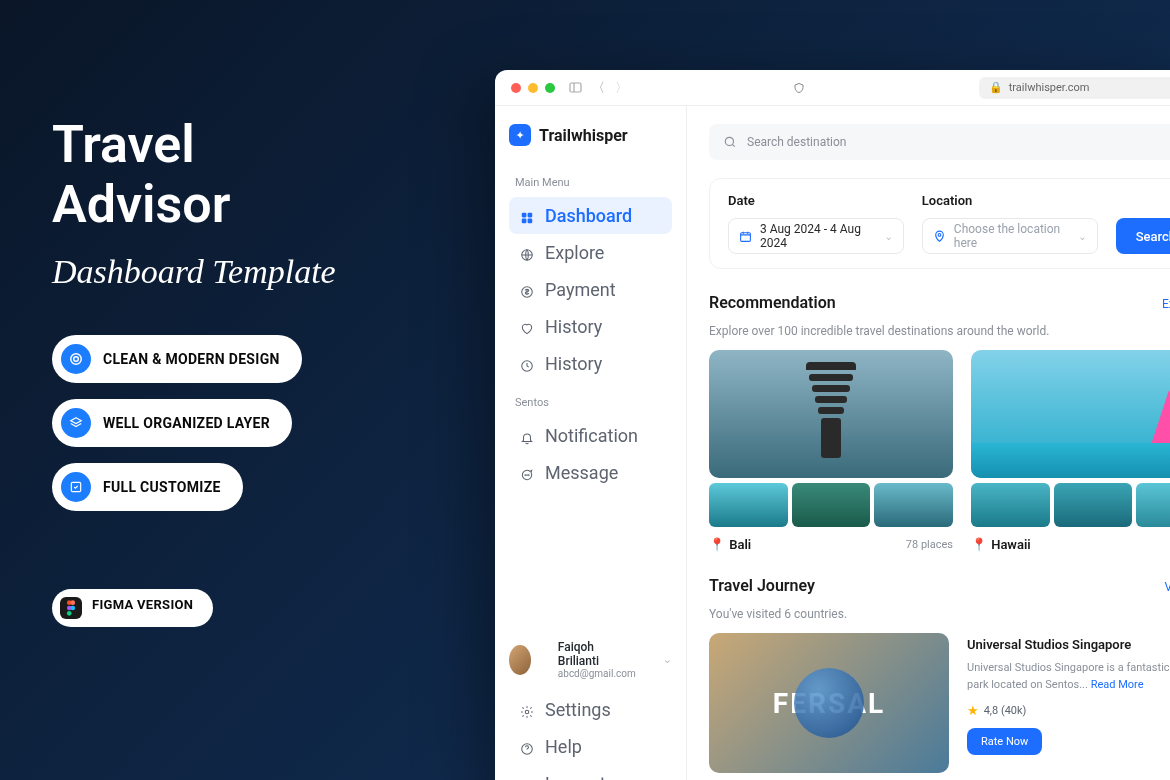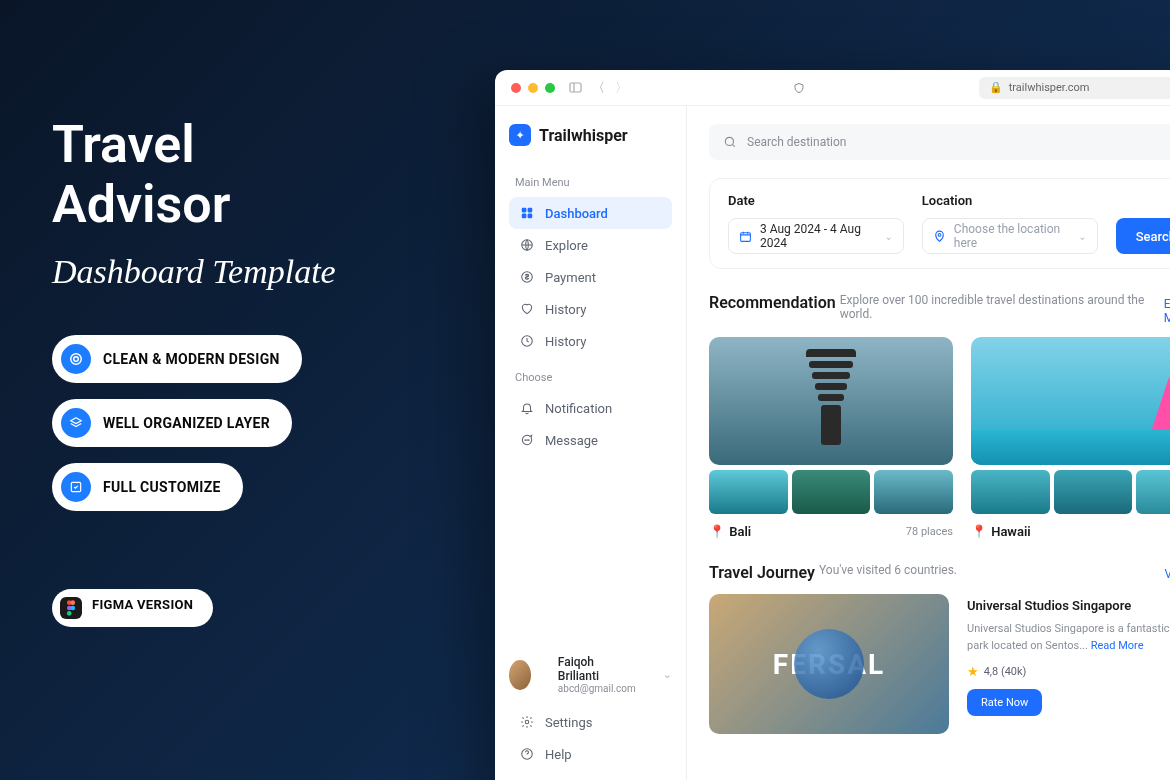--- a/index.html
+++ b/index.html
@@ -21,21 +21,21 @@
 .dot{width:10px;height:10px;border-radius:50%}
 .d1{background:#ff5f57}.d2{background:#febc2e}.d3{background:#28c840}
 .chrome-nav{display:flex;align-items:center;gap:10px;color:#bbb;font-size:13px}
 .urlbar{margin-left:auto;background:#f1f1f1;border-radius:6px;height:22px;display:flex;align-items:center;padding:0 34px 0 10px;gap:6px;color:#666;font-size:11px;min-width:220px;position:relative}
 .app{display:flex;height:calc(100% - 36px)}
 .sidebar{width:192px;border-right:1px solid #eee;padding:18px 14px;display:flex;flex-direction:column}
 .brand{display:flex;align-items:center;gap:8px;margin-bottom:16px}
 .brand-logo{width:22px;height:22px;border-radius:6px;background:#1d6dff;display:flex;align-items:center;justify-content:center;color:#fff;font-size:11px}
 .brand-name{font-weight:700;font-size:16px;color:#1a1a1a}
 .sec-label{font-size:11px;color:#8a8f98;margin:14px 6px 8px}
-.nav-item{display:flex;align-items:flex-end;gap:10px;padding:8px 10px;border-radius:8px;font-size:13px;color:#5d6470;cursor:pointer}
+.nav-item{display:flex;align-items:flex-end;gap:10px;padding:8px 10px;border-radius:8px;font-size:18px;color:#5d6470;cursor:pointer}
 .nav-item.active{background:#eaf1ff;color:#1d6dff;font-weight:500}
 .nav-ico{width:16px;height:16px;display:flex;align-items:center;justify-content:center;color:inherit}
 .user{margin-top:auto;display:flex;align-items:center;gap:27px;margin-bottom:12px}
 .avatar{width:30px;height:30px;border-radius:50%;background:linear-gradient(135deg,#d4a574,#8b6239)}
 .user-name{font-size:12px;color:#24292f;font-weight:500}
 .user-mail{font-size:10px;color:#8a8f98}
 .chev{margin-left:auto;color:#bbb;font-size:11px}
 .main{flex:1;padding:18px 0 18px 22px;overflow:hidden}
 .search{background:#f6f7f8;border-radius:8px;height:36px;display:flex;align-items:center;padding:0 14px;gap:10px;color:#8a8f98;margin-right:0}
 .search svg{width:14px;height:14px}
@@ -43,21 +43,21 @@
 .filter{margin-top:18px;background:#fff;border:1px solid #eef0f2;border-radius:12px;padding:14px 18px;display:flex;align-items:flex-end;gap:18px}
 .fcol{flex:1}
 .flabel{font-size:13px;font-weight:600;color:#1a1a1a;margin-bottom:10px}
 .finput{border:1px solid #e6e8eb;border-radius:8px;height:36px;display:flex;align-items:center;padding:0 10px;gap:8px;font-size:12px;color:#2a2a2a;position:relative}
 .finput.ph{color:#9aa2ad}
 .finput .dd{margin-left:auto;color:#b9c0c8;font-size:10px}
 .finput .ico{color:#1d6dff}
 .search-btn{background:#1d6dff;color:#fff;border:none;border-radius:8px;height:36px;padding:0 20px;font-size:13px;font-weight:500;cursor:pointer}
 .section{margin-top:24px}
 .sec-head{display:flex;align-items:baseline;justify-content:space-between}
-.sec-head-l{display:flex;flex-direction:row;gap:4px}
+.sec-head-l{display:flex;flex-direction:column;gap:12px}
 .sec-title{font-size:16px;font-weight:600;color:#1a1a1a}
 .sec-sub{font-size:12px;color:#8a8f98}
 .sec-link{font-size:12px;color:#1d6dff;cursor:pointer}
 .cards{display:flex;gap:18px;margin-top:12px}
 .card{flex:1;min-width:0}
 .hero-img{height:128px;border-radius:10px;background:linear-gradient(135deg,#5ba8b8,#2a5a6a);position:relative;overflow:hidden}
 .hero-img.bali{background:linear-gradient(180deg,#8fb5c5 0%,#3a6a7a 100%)}
 .hero-img.hawaii{background:linear-gradient(180deg,#83d2e9 0%,#1fa9c9 100%)}
 .pagoda{position:absolute;left:50%;top:12px;transform:translateX(-50%);width:70px;height:100px}
 .pagoda-tier{position:absolute;left:50%;transform:translateX(-50%);background:#2a2a2a;border-radius:3px}
@@ -202,21 +202,21 @@
       </div>
       <div class="nav-item">
         <span class="nav-ico">
             <svg width="14" height="14" viewBox="0 0 24 24" fill="none" stroke="currentColor" stroke-width="1.8">
               <circle cx="12" cy="12" r="9"></circle>
               <path d="M12 7v5l3 2"></path>
             </svg>
           </span>
         <span>History</span>
       </div>
-      <div class="sec-label">Choose</div>
+      <div class="sec-label">Sentos</div>
       <div class="nav-item">
         <span class="nav-ico">
             <svg width="14" height="14" viewBox="0 0 24 24" fill="none" stroke="currentColor" stroke-width="1.8">
               <path d="M6 16V11a6 6 0 1 1 12 0v5l2 2H4l2-2zM10 20a2 2 0 0 0 4 0"></path>
             </svg>
           </span>
         <span>Notification</span>
       </div>
       <div class="nav-item">
         <span class="nav-ico">

